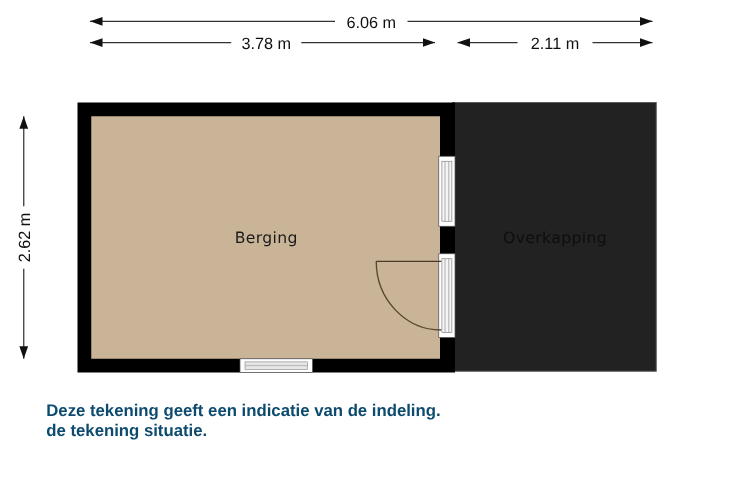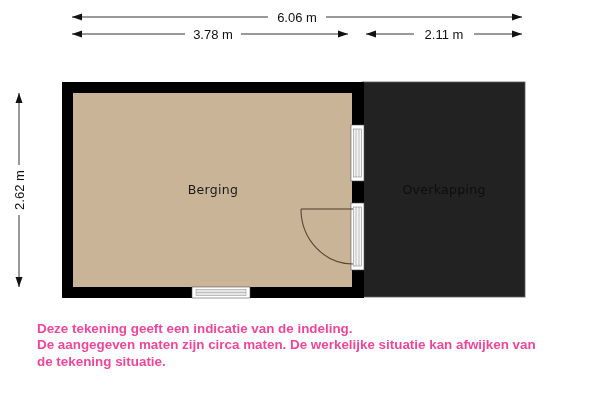--- a/index.html
+++ b/index.html
@@ -1,21 +1,21 @@
 <!DOCTYPE html>
 <html><head>
   <meta charset="utf-8">
   <style>
     html, body { margin: 0; padding: 0; background: #ffffff; }
     body { width: 600px; height: 400px; position: relative; overflow: hidden; font-family: "Liberation Sans", sans-serif; }
     .plan-svg { position: absolute; left: 0; top: 0; width: 600px; height: 310px; }
     .dim-label { font-family: "Liberation Sans", sans-serif; font-size: 13px; fill: #111111; }
     .room-label { font-family: "DejaVu Sans", sans-serif; font-size: 12.5px; fill: #1a1a1a; letter-spacing: 0.3px; }
     .room-label-dark { fill: #0e0e0e; }
-    .disclaimer { position: absolute; left: 37px; top: 321px; width: 560px; font-family: "Liberation Sans", sans-serif; font-weight: bold; font-size: 13.4px; line-height: 16.3px; color: #ec4899; }
+    .disclaimer { position: absolute; left: 37px; top: 321px; width: 560px; font-family: "Liberation Sans", sans-serif; font-weight: bold; font-size: 13.4px; line-height: 16.3px; color: #0c4a6e; }
     .disclaimer div { white-space: nowrap; }
   </style>
 </head>
 <body>
 
 <svg class="plan-svg" viewBox="0 0 600 310" xmlns="http://www.w3.org/2000/svg">
   <defs>
     <marker id="arrL" markerWidth="10" markerHeight="8" refX="0" refY="4" orient="auto" markerUnits="userSpaceOnUse">
       <path d="M0,4 L10,0.5 L10,7.5 Z" fill="#111"></path>
     </marker>
@@ -78,15 +78,14 @@
     <rect x="196" y="289.5" width="50" height="6" fill="#e6e6e6" stroke="#888" stroke-width="0.5"></rect>
     <line x1="196" y1="292.5" x2="246" y2="292.5" stroke="#999" stroke-width="0.5"></line>
   </g>
 
   <text class="room-label" x="213" y="194" text-anchor="middle">Berging</text>
   <text class="room-label room-label-dark" x="444" y="194" text-anchor="middle">Overkapping</text>
 </svg>
 
 <div class="disclaimer">
   <div>Deze tekening geeft een indicatie van de indeling.</div>
-  <div>De aangegeven maten zijn circa maten. De werkelijke situatie kan afwijken van</div>
   <div>de tekening situatie.</div>
 </div>
 
 </body></html>

